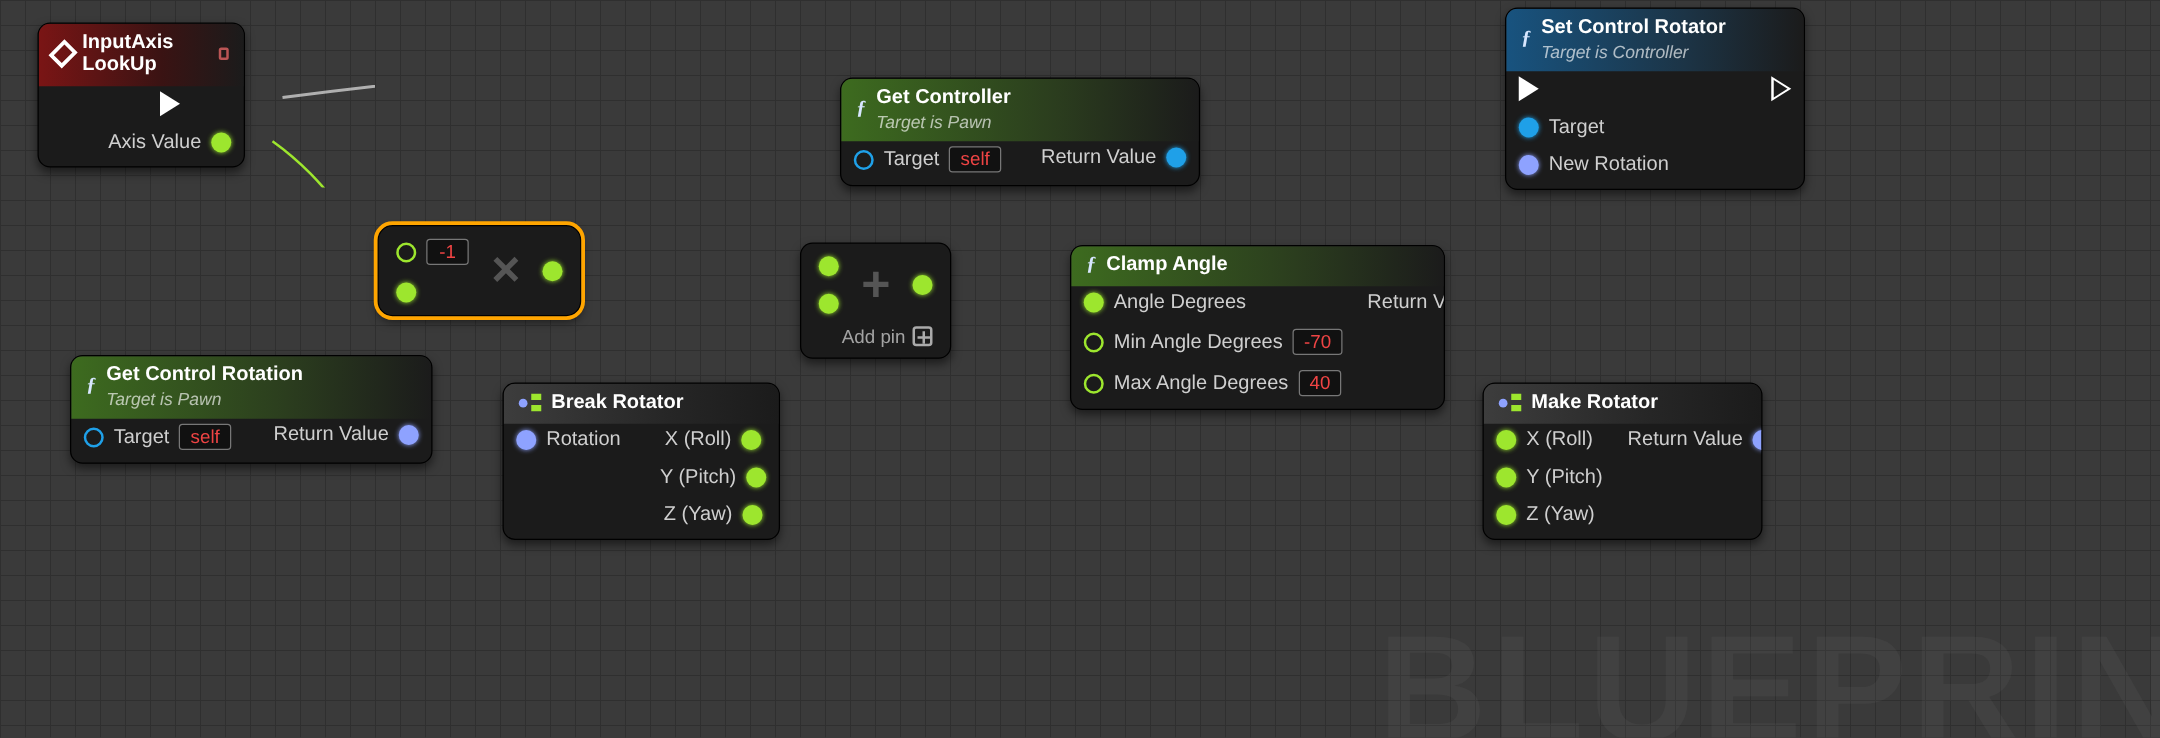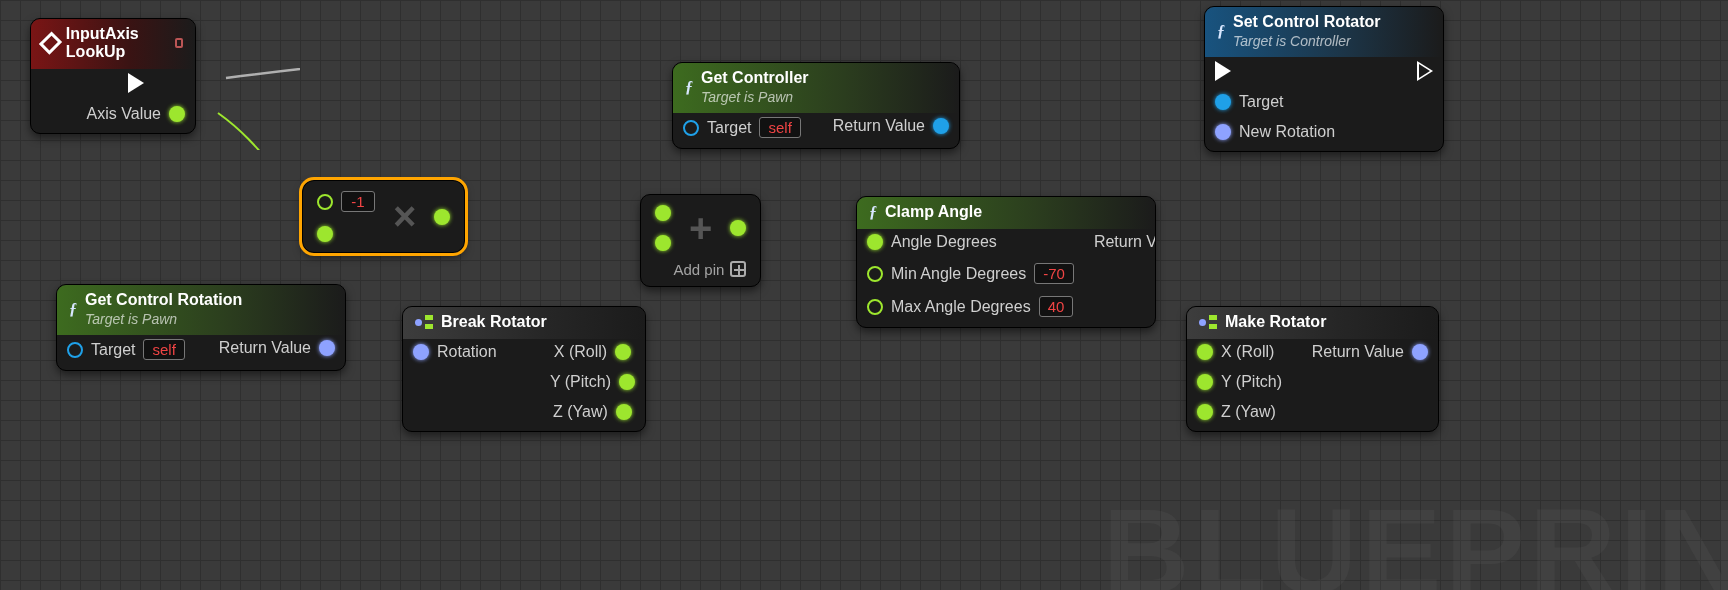--- a/index.html
+++ b/index.html
@@ -155,21 +155,21 @@
   </div>
   <div class="col right">
    <div class="pinrow right">
           <span class="pin struct"></span>
           <span>Return Value</span>
         </div>
   </div>
  </div>
 </div>
 
-<div class="node" style="left:402px;top:306px;width:244px">
+<div class="node" style="left:402px;top:306px;width:222px">
  <div class="hdr grey">
   <span class="iconBreak"></span>
   <span>Break Rotator</span>
  </div>
  <div class="body">
   <div class="col">
    <div class="pinrow">
           <span class="pin struct"></span>
           <span>Rotation</span>
         </div>
@@ -262,21 +262,21 @@
         </div>
   </div>
   <div class="col right">
    <div class="pinrow right">
           <span>Return Value</span>
         </div>
   </div>
  </div>
 </div>
 
-<div class="node" style="left:1186px;top:306px;width:253px">
+<div class="node" style="left:1186px;top:306px;width:224px">
  <div class="hdr grey">
   <span class="iconBreak"></span>
   <span>Make Rotator</span>
  </div>
  <div class="body">
   <div class="col">
    <div class="pinrow">
           <span class="pin float"></span>
           <span>X (Roll)</span>
         </div>

